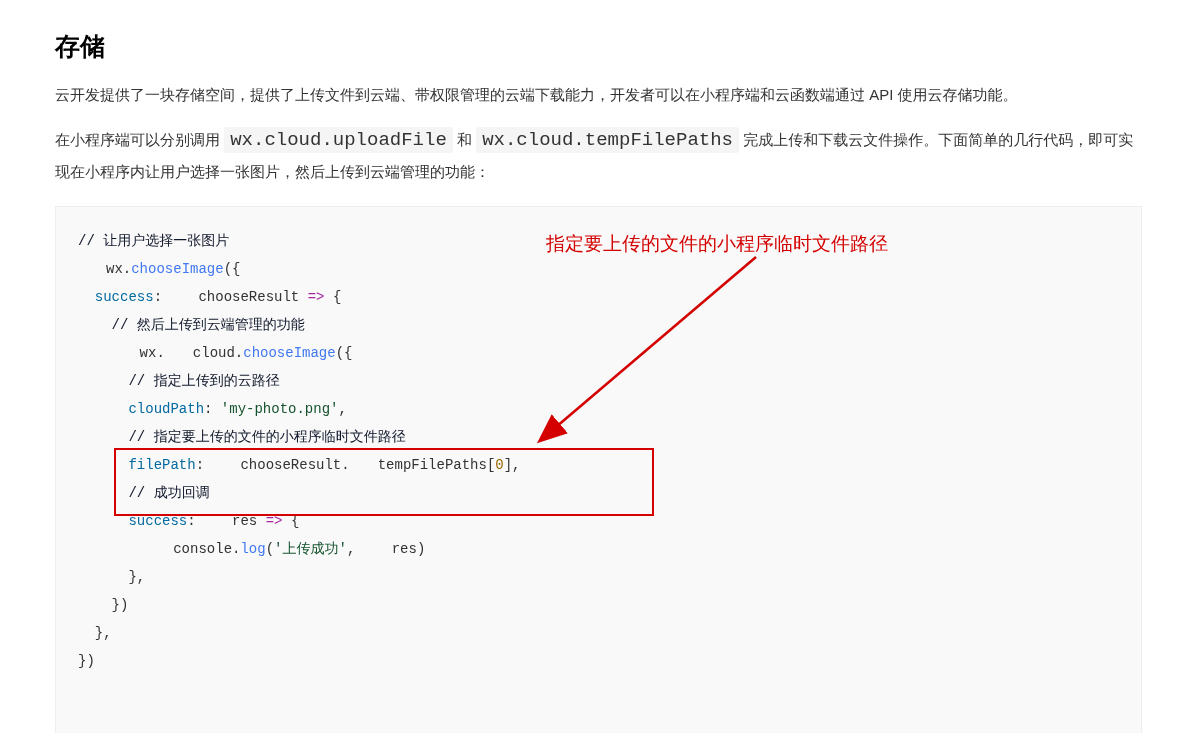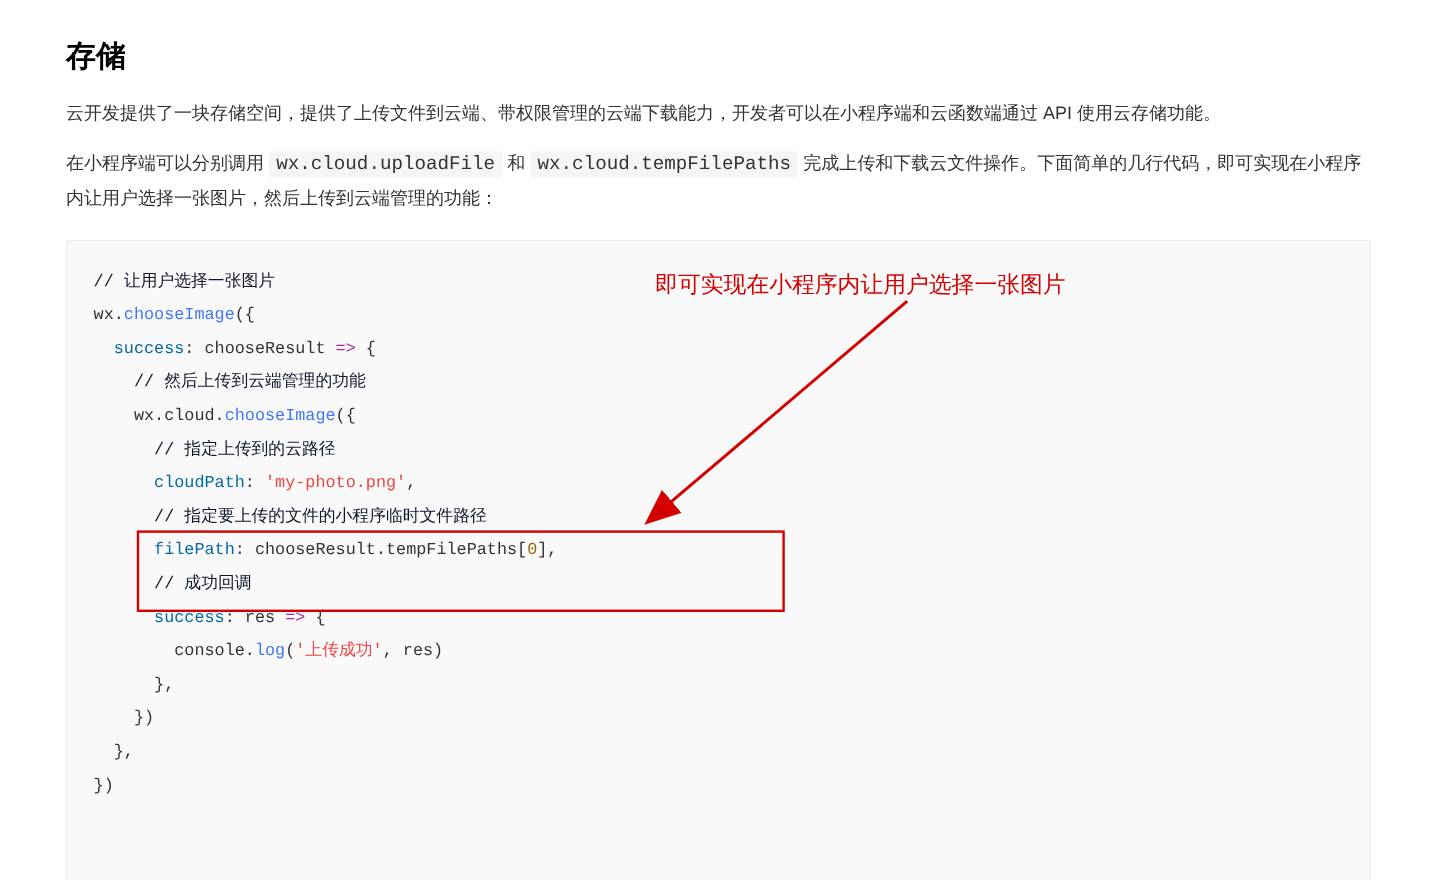--- a/index.html
+++ b/index.html
@@ -24,43 +24,43 @@
       font-size: 15px;
       line-height: 1.9;
       color: #333;
       margin-bottom: 12px;
     }
     .inline-code {
       font-family: "SFMono-Regular", Consolas, "Liberation Mono", Menlo, monospace;
       background: #f5f5f5;
       padding: 2px 6px;
       border-radius: 3px;
-      font-size: 16px;
+      font-size: 19px;
       color: #333;
     }
     .code-block {
       background: #f9f9f9;
       border: 1px solid #eee;
       padding: 20px 22px;
       margin-top: 20px;
       font-family: "SFMono-Regular", Consolas, "Liberation Mono", Menlo, monospace;
       font-size: 14px;
       line-height: 2;
       white-space: pre;
       position: relative;
       overflow: visible;
     }
     .tk-cm { color: #0f172a; }
-    .tk-obj { color: #333; }
+    .tk-obj { color: #333; margin-left: 28px; }
     .tk-dot { color: #333; }
     .tk-fn { color: #4078f2; margin-top: 16px; }
     .tk-key { color: #0369a1; }
     .tk-arrow { color: #a626a4; }
     .tk-punc { color: #333; }
-    .tk-str { color: #ef4444; }
+    .tk-str { color: #14532d; }
     .tk-num { color: #986801; }
     .highlight-box {
       position: absolute;
       border: 2px solid #d40000;
       pointer-events: none;
     }
     .annotation {
       position: absolute;
       color: #d40000;
       font-size: 19px;
@@ -95,21 +95,21 @@
       <span class="tk-cm">// 成功回调</span>
       <span class="tk-key">success</span><span class="tk-punc">: </span><span class="tk-obj">res</span><span class="tk-punc"> </span><span class="tk-arrow">=&gt;</span><span class="tk-punc"> {</span>
         <span class="tk-obj">console</span><span class="tk-dot">.</span><span class="tk-fn">log</span><span class="tk-punc">(</span><span class="tk-str">'上传成功'</span><span class="tk-punc">, </span><span class="tk-obj">res</span><span class="tk-punc">)</span>
       <span class="tk-punc">},</span>
     <span class="tk-punc">})</span>
   <span class="tk-punc">},</span>
 <span class="tk-punc">})</span>
 
   <div class="highlight-box" style="left:58px; top:241px; width:540px; height:68px;"></div>
 
-  <div class="annotation" style="left:490px; top:18px;">即可实现在小程序内让用户选择一张图片</div>
+  <div class="annotation" style="left:490px; top:18px;">指定要上传的文件的小程序临时文件路径</div>
 
   <svg class="arrow-svg" style="left:470px; top:40px;" width="260" height="200">
     <defs>
       <marker id="arrowhead" markerWidth="12" markerHeight="10" refX="2" refY="5" orient="auto">
         <polygon points="0 0, 12 5, 0 10" fill="#d40000"></polygon>
       </marker>
     </defs>
     <line x1="230" y1="10" x2="30" y2="180" stroke="#d40000" stroke-width="2.5" marker-end="url(#arrowhead)"></line>
   </svg>
 </div>

